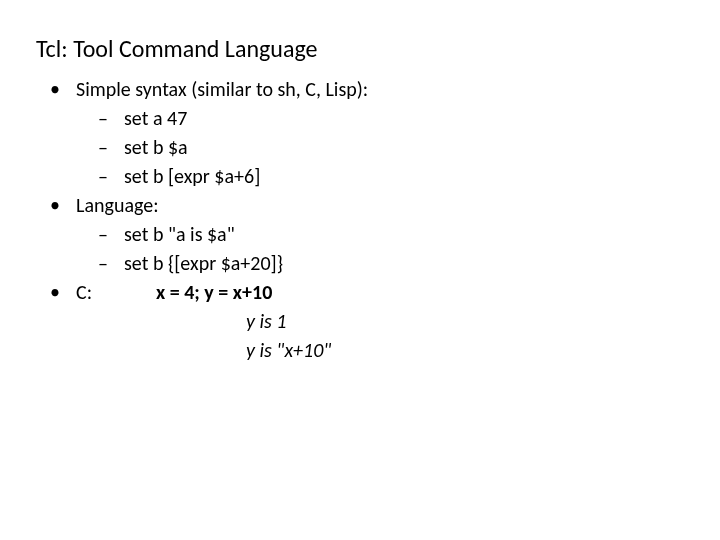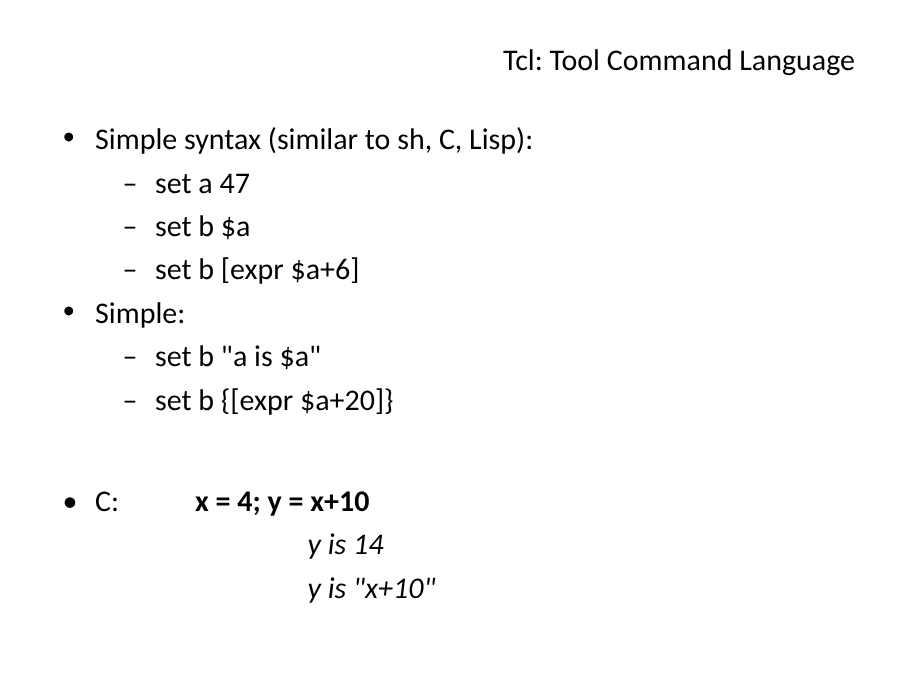--- a/index.html
+++ b/index.html
@@ -12,28 +12,28 @@
     color: #000;
   }
   .slide {
     width: 720px;
     height: 540px;
     position: relative;
     box-sizing: border-box;
     padding: 18px 36px;
   }
   .title {
-    text-align: right;
+    text-align: left;
     font-size: 24px;
     font-weight: 400;
     margin-top: 16px;
-    margin-bottom: 32px;
+    margin-bottom: 12px;
   }
   .body {
-    font-size: 24px;
+    font-size: 20px;
     line-height: 1.45;
   }
   .bl1 {
     padding-left: 40px;
     position: relative;
   }
   .bl1::before {
     content: "•";
     position: absolute;
     left: 14px;
@@ -59,21 +59,20 @@
   .comp-bullet {
     width: 40px;
     padding-left: 14px;
     box-sizing: border-box;
   }
   .comp-label {
     width: 80px;
   }
   .comp-code {
     font-weight: 700;
-    margin-top: 46px;
   }
   .comp-res {
     padding-left: 210px;
     font-style: italic;
   }
 </style>
 </head>
 <body>
 
 <div class="slide">
@@ -81,27 +80,27 @@
   <div class="title">Tcl: Tool Command Language</div>
 
   <div class="body">
 
     <div class="bl1">Simple syntax (similar to sh, C, Lisp):</div>
     <div class="bl2">set a 47</div>
 
     <div class="bl2">set b $a</div>
     <div class="bl2">set b [expr $a+6]</div>
 
-    <div class="bl1">Simple:</div>
+    <div class="bl1">Language:</div>
     <div class="bl2">set b "a is $a"</div>
     <div class="bl2">set b {[expr $a+20]}</div>
 
     <div class="comp-row">
       <div class="comp-bullet">•</div>
       <div class="comp-label">C:</div>
       <div class="comp-code">x = 4; y = x+10</div>
     </div>
-    <div class="comp-res">y is 14</div>
+    <div class="comp-res">y is 1</div>
 
     <div class="comp-res">y is "x+10"</div>
 
   </div>
 </div>
 
 </body></html>

